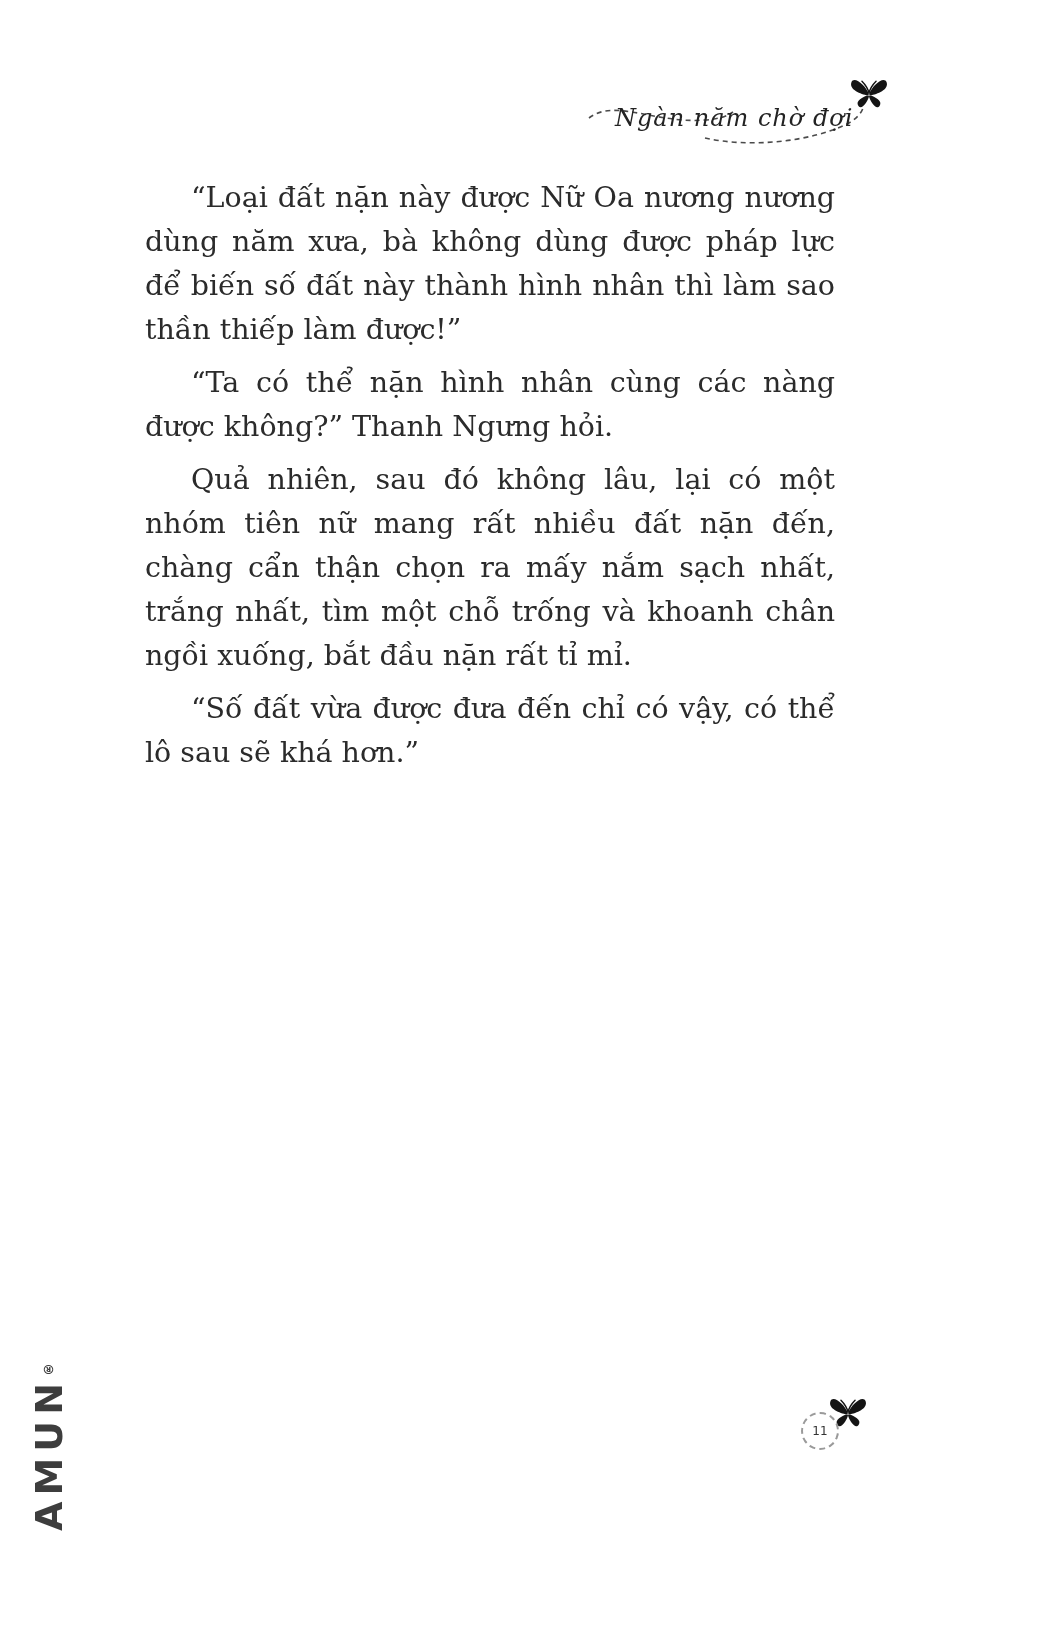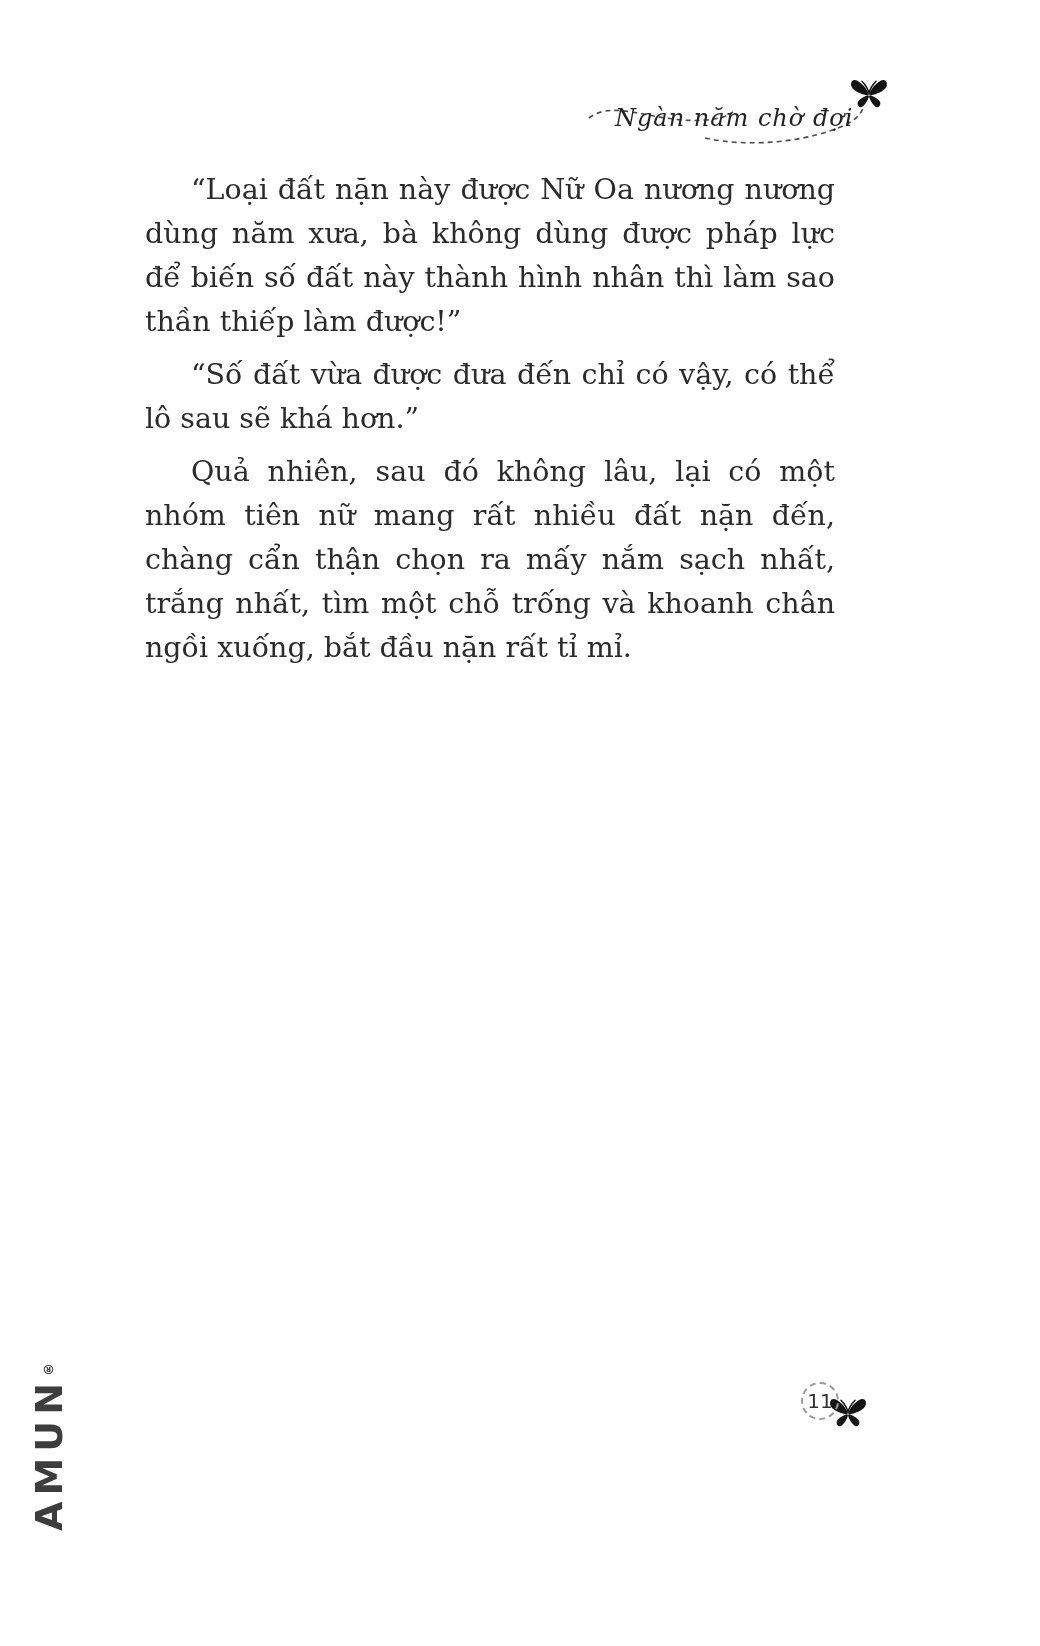--- a/index.html
+++ b/index.html
@@ -54,42 +54,42 @@
   }
 
   
   .body-text {
     position: absolute;
     top: 168px;
     left: 145px;
     width: 690px;
   }
   .body-text p {
-    margin: 0 0 9px 0;
+    margin: 8px 0 9px 0;
     font-size: 28.5px;
     line-height: 44px;
     text-align: justify;
     text-indent: 46px;
   }
 
   
   .page-number {
     position: absolute;
-    top: 1382px;
+    top: 1412px;
     left: 801px;
     width: 38px;
     height: 38px;
     border: 2px dashed #9a9a9a;
     border-radius: 50%;
     box-sizing: border-box;
     display: flex;
     align-items: center;
     justify-content: center;
     font-family: "DejaVu Sans", "Liberation Sans", sans-serif;
-    font-size: 20px;
+    font-size: 12px;
     color: #333333;
   }
 
   .publisher-logo {
     position: absolute;
     left: 30px;
     top: 1362px;
     writing-mode: vertical-rl;
     transform: rotate(180deg);
     font-family: "DejaVu Sans", "Liberation Sans", sans-serif;
@@ -121,22 +121,23 @@
         <path d="M17 16 C20 8, 30 0, 32 6 C34 12, 24 16, 18 17 Z"></path>
         <path d="M16.5 17 C12 18, 5 22, 8 26 C11 30, 16 22, 17 18 Z"></path>
         <path d="M17.5 17 C22 18, 29 22, 26 26 C23 30, 18 22, 17 18 Z"></path>
       </g>
       <path d="M17 15 C16 11, 13 7, 11 5 M17 15 C18 11, 21 7, 23 5" stroke="#141414" fill="none" stroke-width="1.2" stroke-linecap="round"></path>
     </svg>
   </div>
 
   <div class="body-text">
     <p>“Loại đất nặn này được Nữ Oa nương nương dùng năm xưa, bà không dùng được pháp lực để biến số đất này thành hình nhân thì làm sao thần thiếp làm được!”</p>
+    <p>“Ta có thể nặn hình nhân cùng các nàng được không?” Thanh Ngưng hỏi.</p>
+    <p>Quả nhiên, sau đó không lâu, lại có một nhóm tiên nữ mang rất nhiều đất nặn đến, chàng cẩn thận chọn ra mấy nắm sạch nhất, trắng nhất, tìm một chỗ trống và khoanh chân ngồi xuống, bắt đầu nặn rất tỉ mỉ.</p>
     <p>“Số đất vừa được đưa đến chỉ có vậy, có thể lô sau sẽ khá hơn.”</p>
-    <p>Quả nhiên, sau đó không lâu, lại có một nhóm tiên nữ mang rất nhiều đất nặn đến, chàng cẩn thận chọn ra mấy nắm sạch nhất, trắng nhất, tìm một chỗ trống và khoanh chân ngồi xuống, bắt đầu nặn rất tỉ mỉ.</p>
   </div>
 
   <svg class="butterfly footer-butterfly" viewBox="0 0 34 30" xmlns="http://www.w3.org/2000/svg">
     <g fill="#141414">
       <path d="M17 16 C14 8, 4 0, 2 6 C0 12, 10 16, 16 17 Z"></path>
       <path d="M17 16 C20 8, 30 0, 32 6 C34 12, 24 16, 18 17 Z"></path>
       <path d="M16.5 17 C12 18, 5 22, 8 26 C11 30, 16 22, 17 18 Z"></path>
       <path d="M17.5 17 C22 18, 29 22, 26 26 C23 30, 18 22, 17 18 Z"></path>
     </g>
     <path d="M17 15 C16 11, 13 7, 11 5 M17 15 C18 11, 21 7, 23 5" stroke="#141414" fill="none" stroke-width="1.2" stroke-linecap="round"></path>

